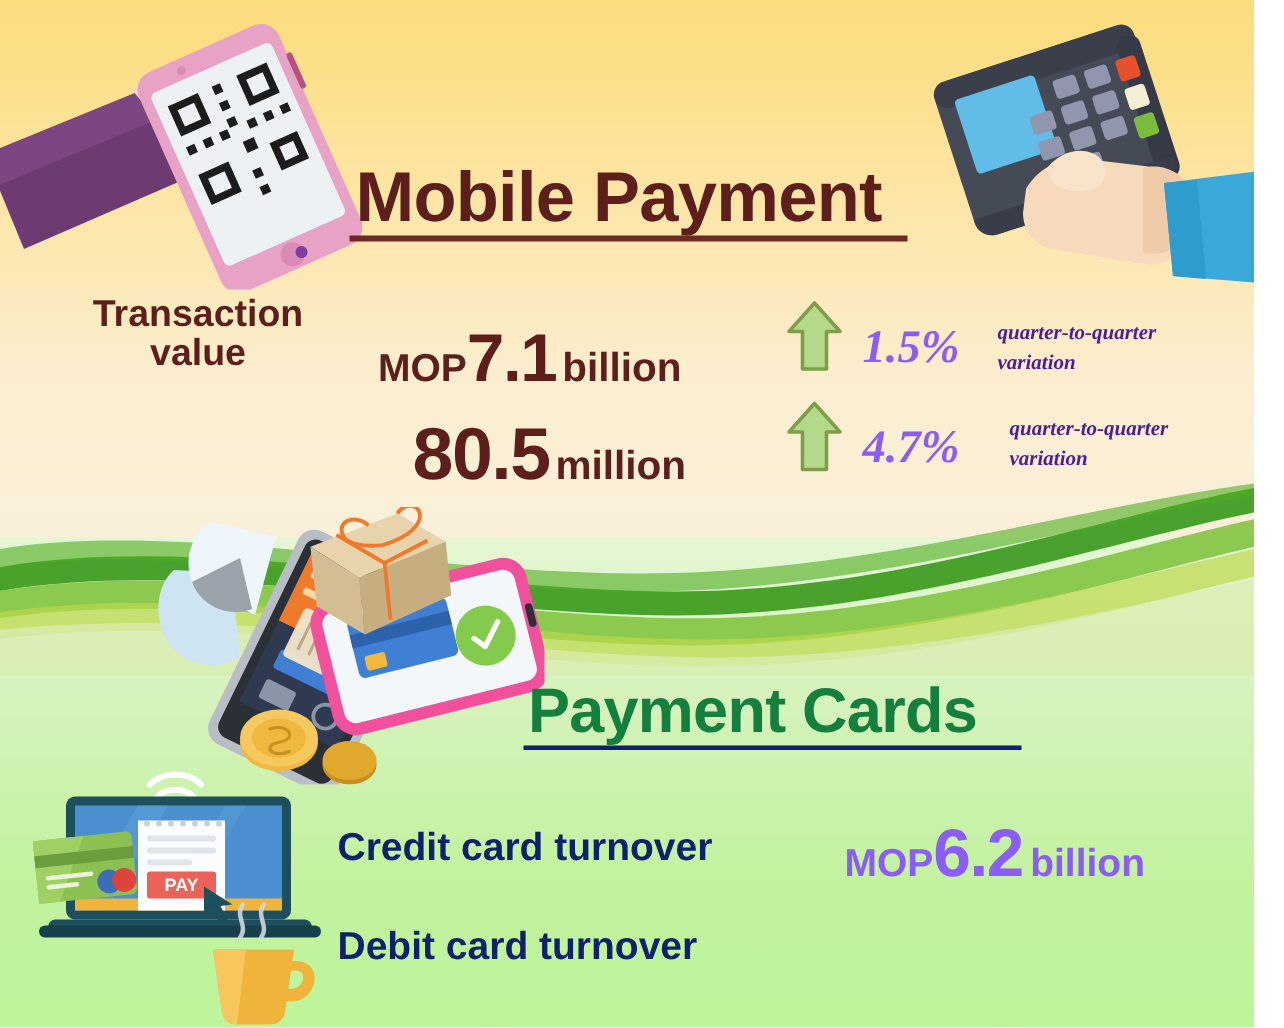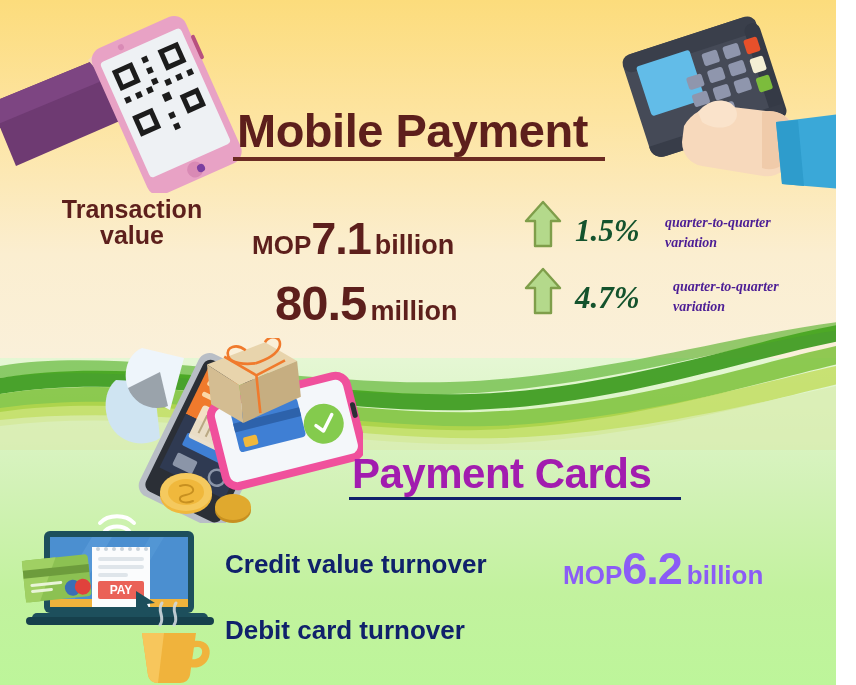--- a/index.html
+++ b/index.html
@@ -103,21 +103,21 @@
     width: 38px; height: 50px;
   }
   .arrow-1 { left: 524px; top: 199px; }
   .arrow-2 { left: 524px; top: 266px; }
 
   .pct {
     position: absolute;
     font-size: 31px;
     font-weight: bold;
     font-style: italic;
-    color: #14532d;
+    color: #8b5cf6;
     white-space: nowrap;
     font-family: "Liberation Serif", serif;
   }
   .pct-1 { left: 575px; top: 213px; }
   .pct-2 { left: 575px; top: 280px; }
 
   .qq {
     position: absolute;
     font-size: 14px;
     font-weight: bold;
@@ -130,21 +130,21 @@
   }
   .qq-1 { left: 665px; top: 213px; }
   .qq-2 { left: 673px; top: 277px; }
 
   
   .title-cards {
     position: absolute;
     left: 352px; top: 450px;
     font-size: 42px;
     font-weight: bold;
-    color: #a21caf;
+    color: #15803d;
     letter-spacing: -0.5px;
     white-space: nowrap;
   }
   .title-cards-rule {
     position: absolute;
     left: 349px; top: 497px;
     width: 332px; height: 3px;
     background: #10216b;
   }
 
@@ -413,20 +413,20 @@
       <g stroke="#cfd8de" stroke-width="3" fill="none" stroke-linecap="round" opacity="0.9">
         <path d="M160,130 C166,122 156,116 162,108"></path>
         <path d="M174,130 C180,122 170,116 176,108"></path>
       </g>
     </g>
   </svg>
 
   <div class="title-cards">Payment Cards</div>
   <div class="title-cards-rule"></div>
 
-  <div class="card-label label-credit">Credit value turnover</div>
+  <div class="card-label label-credit">Credit card turnover</div>
   <div class="card-value value-credit">
     <span class="cur-b">MOP</span><span class="num-b">6.2</span><span class="unit-b">billion</span>
   </div>
 
   <div class="card-label label-debit">Debit card turnover</div>
 
 </div>
 
 </body></html>

